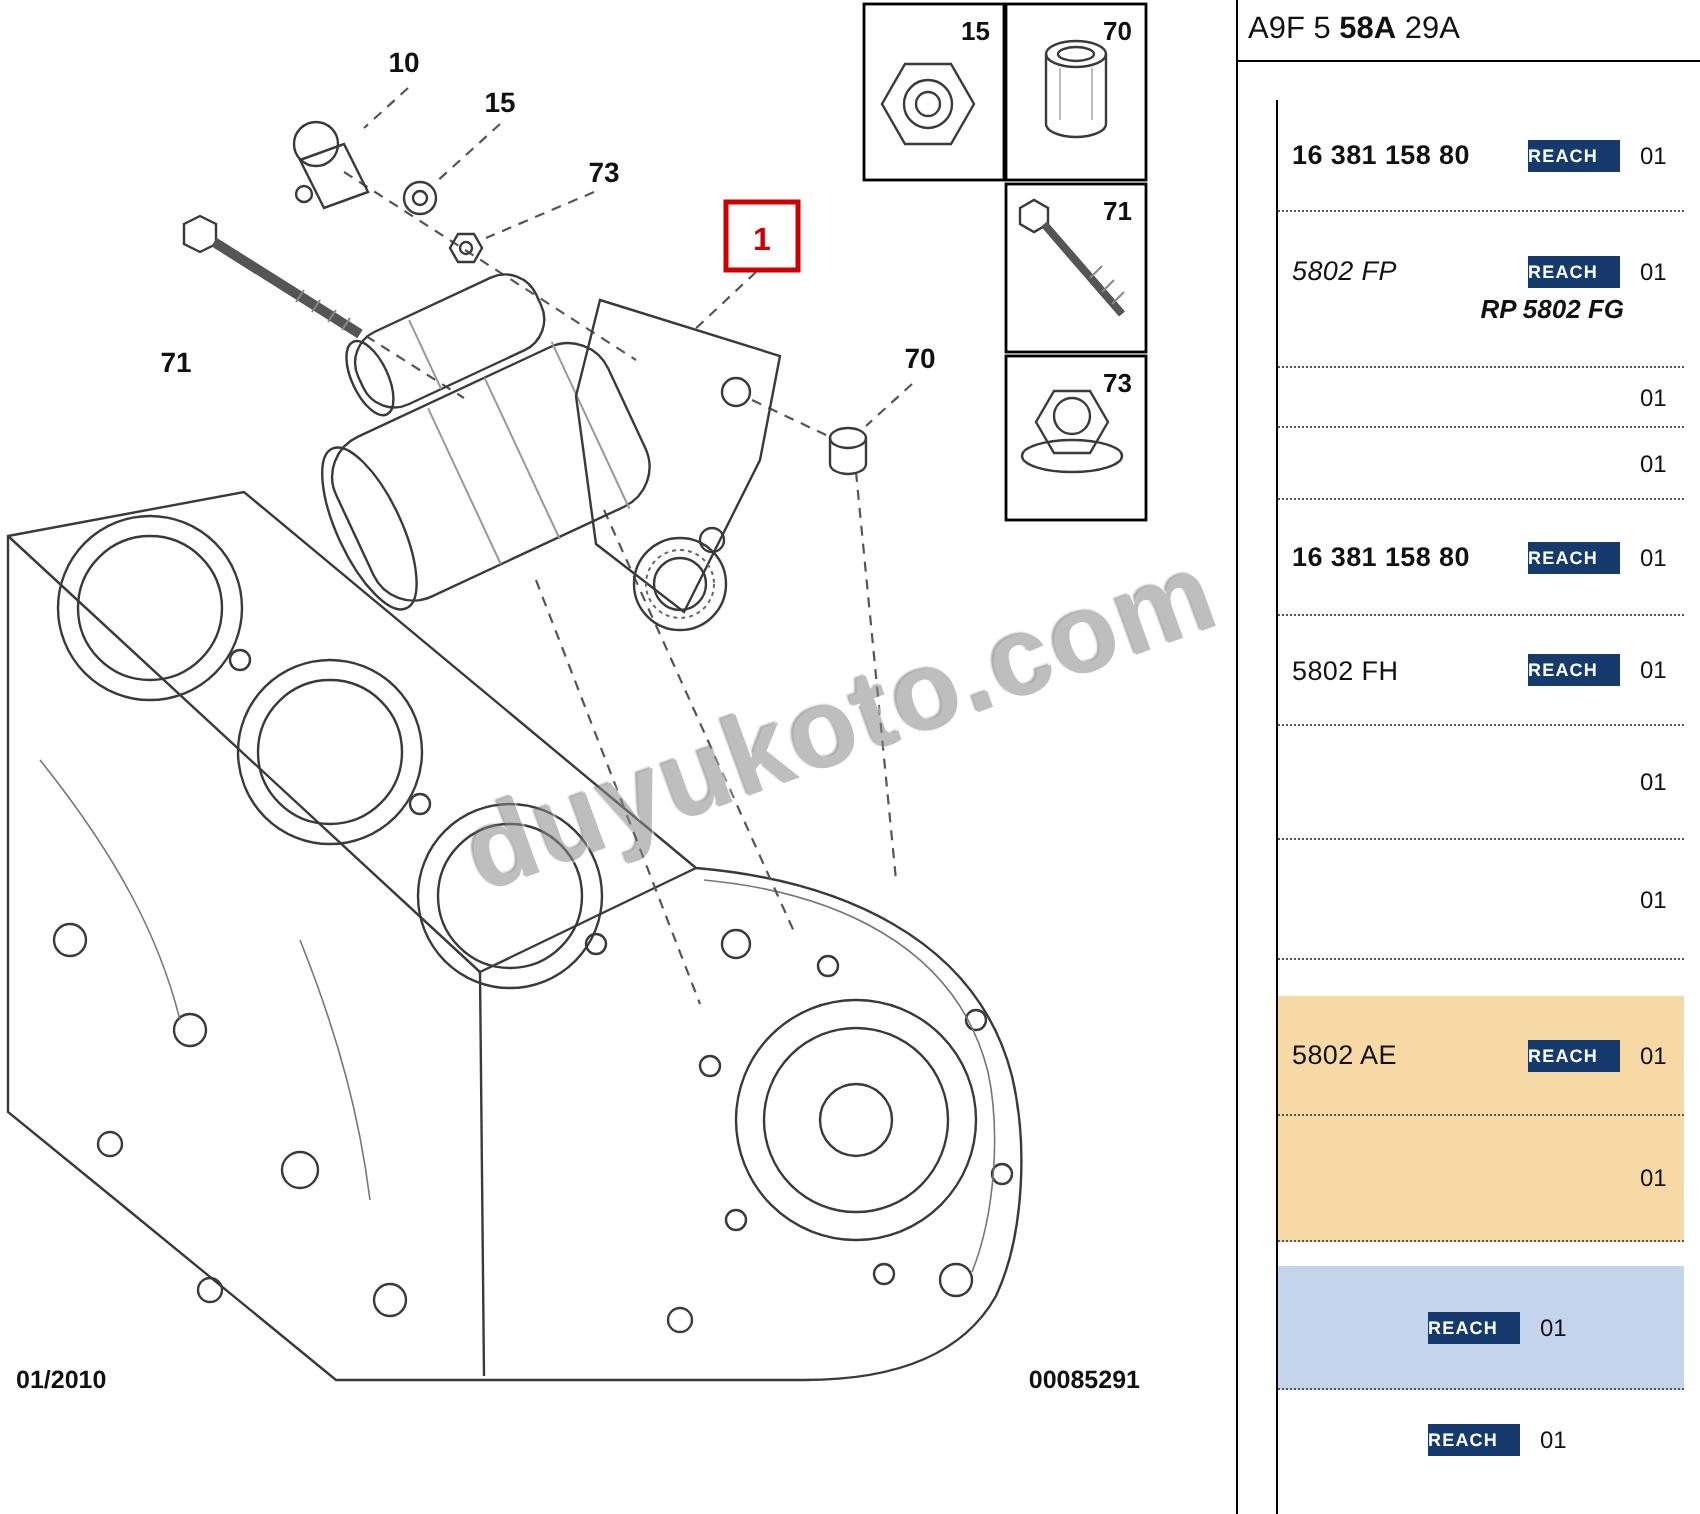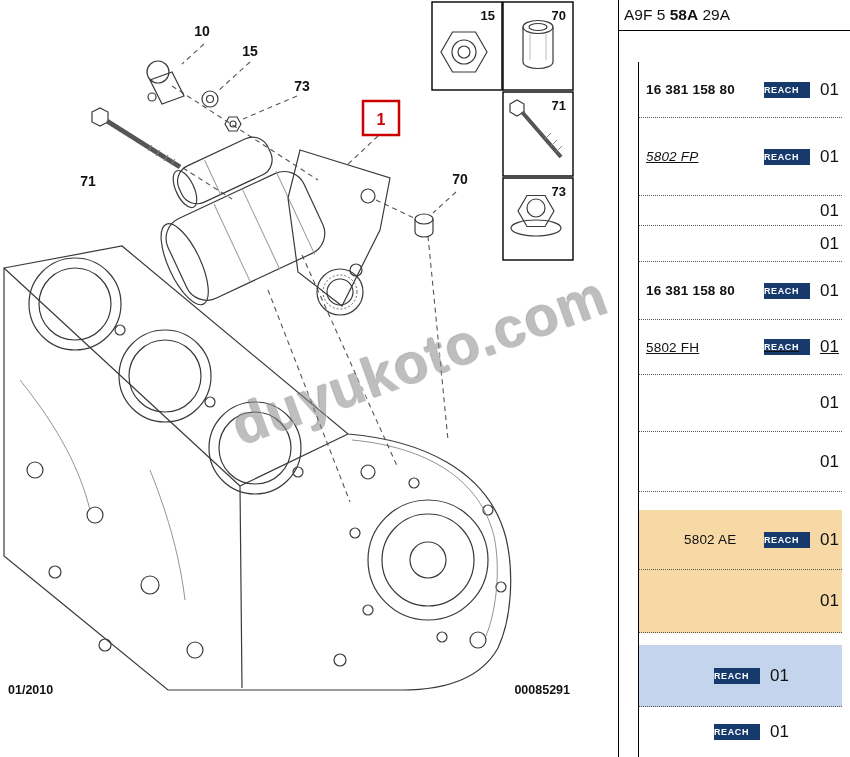--- a/index.html
+++ b/index.html
@@ -19,30 +19,30 @@
   .ln{stroke:#3a3a3a;stroke-width:1.2;fill:none;}
   #watermark{
     position:absolute;left:200px;top:328px;width:440px;text-align:center;z-index:3;
     transform:rotate(-20deg);font-size:56px;font-weight:bold;letter-spacing:1px;
     color:#8a8a8a;opacity:.55;pointer-events:none;white-space:nowrap;
     text-shadow:1px 1px 1px #fff,-1px -1px 1px #666;
   }
   #panel{position:absolute;left:578px;top:0;width:272px;height:757px;border-left:1px solid #000;box-sizing:border-box;background:transparent;margin-left:40px;}
   #panel-header{height:31px;border-bottom:1px solid #000;box-sizing:border-box;font-size:15.5px;padding:6px 0 0 5px;white-space:nowrap;}
   #panel-header .bold{font-weight:bold;}
-  #rows-wrap{position:absolute;left:19px;top:62px;width:204px;bottom:0;border-left:1px solid #000;box-sizing:border-box;}
+  #rows-wrap{position:absolute;left:19px;top:50px;width:204px;bottom:0;border-left:1px solid #000;box-sizing:border-box;}
   .qty-line{position:absolute;left:225px;top:0;bottom:0;width:0;border-left:1px solid #9a9a9a;}
   .trow{display:flex;flex-direction:column;justify-content:center;border-bottom:1px dotted #555;box-sizing:border-box;position:relative;z-index:2;}
   .trow-main{display:grid;grid-template-columns:1fr 50px 28px;align-items:center;}
   .trow-sub{text-align:right;padding-right:30px;font-style:italic;font-weight:bold;font-size:13px;margin-top:3px;}
   .ref{padding-left:7px;font-size:13.5px;letter-spacing:.2px;white-space:nowrap;}
   .ref.bold{font-weight:bold;}
-  .ref.italic{font-style:italic;text-decoration:underline;}
+  .ref.italic{font-style:italic;}
   .reach{justify-self:end;width:46px;height:16px;background:var(--reach-bg);color:#fff;font-size:9px;font-weight:bold;text-align:left;line-height:16px;letter-spacing:.6px;margin-right:4px;}
-  .qty{padding-left:6px;font-size:17px;}
+  .qty{padding-left:6px;font-size:12px;}
   .hl-orange{background:var(--hl-orange);}
   .hl-blue{background:var(--hl-blue);}
 </style>
 </head>
 <body style="--hl-orange: #f6d9a4; --hl-blue: #c3d4ec; --reach-bg: #173a6d; --callout-red: #cc0000;">
 
 <div id="diagram-wrap">
 <svg width="578" height="757" viewBox="0 0 578 757">
 
   <g>
@@ -207,20 +207,21 @@
             <span class="reach">REACH</span>
             <span class="qty">01</span>
           </div>
         </div>
         <div class="trow" style="height: 78px;">
           <div class="trow-main">
             <span class="ref italic">5802 FP</span>
             <span class="reach">REACH</span>
             <span class="qty">01</span>
           </div>
+          <div class="trow-sub">RP 5802 FG</div>
         </div>
         <div class="trow" style="height: 30px;">
           <div class="trow-main">
             <span class="ref"></span>
             <span></span>
             <span class="qty">01</span>
           </div>
         </div>
         <div class="trow" style="height: 36px;">
           <div class="trow-main">
@@ -229,42 +230,42 @@
             <span class="qty">01</span>
           </div>
         </div>
         <div class="trow" style="height: 58px;">
           <div class="trow-main">
             <span class="ref bold">16 381 158 80</span>
             <span class="reach">REACH</span>
             <span class="qty">01</span>
           </div>
         </div>
-        <div class="trow" style="height: 55px; text-decoration: underline;">
+        <div class="trow" style="height: 55px;">
           <div class="trow-main">
             <span class="ref">5802 FH</span>
             <span class="reach">REACH</span>
             <span class="qty">01</span>
           </div>
         </div>
         <div class="trow" style="height: 57px;">
           <div class="trow-main">
             <span class="ref"></span>
             <span></span>
             <span class="qty">01</span>
           </div>
         </div>
         <div class="trow" style="height: 60px; margin-bottom: 18px;">
           <div class="trow-main">
             <span class="ref"></span>
             <span></span>
             <span class="qty">01</span>
           </div>
         </div>
-        <div class="trow hl-orange" style="height: 60px; padding-left: 38px;">
+        <div class="trow hl-orange" style="height: 60px;">
           <div class="trow-main">
             <span class="ref">5802 AE</span>
             <span class="reach">REACH</span>
             <span class="qty">01</span>
           </div>
         </div>
         <div class="trow hl-orange" style="height: 63px; margin-bottom: 12px;">
           <div class="trow-main">
             <span class="ref"></span>
             <span></span>

